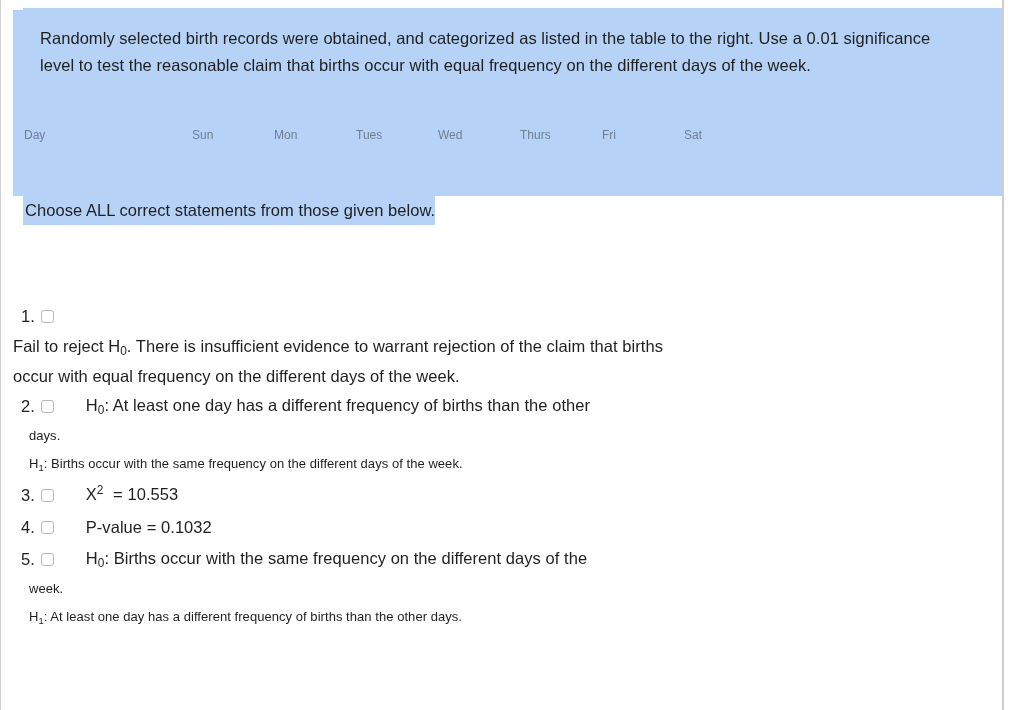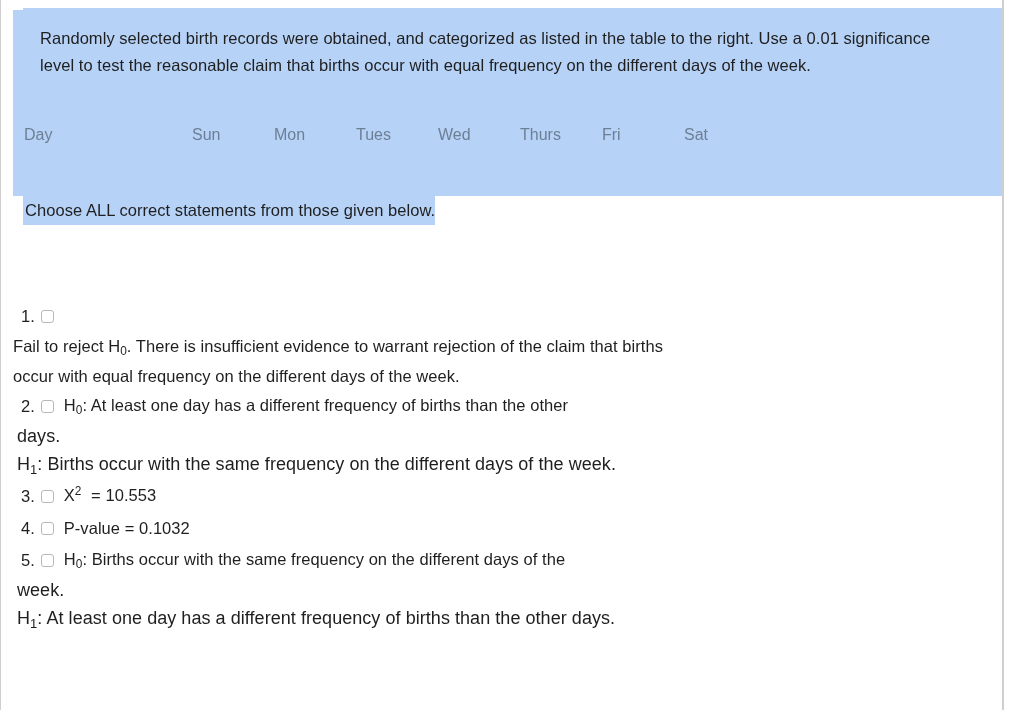--- a/index.html
+++ b/index.html
@@ -82,21 +82,21 @@
     border-collapse: collapse;
     font-size: 15px;
     color: #6d7f95;
   }
   .data-table td {
     padding: 0;
     height: 22px;
     vertical-align: top;
     line-height: 22px;
     white-space: nowrap;
-    font-size: 16px;
+    font-size: 12px;
     color: #6d7f95;
   }
   .data-table td.row-label {
     width: 168px;
     text-align: left;
   }
   .data-table td.cell {
     width: 82px;
     text-align: left;
   }
@@ -171,37 +171,37 @@
     border-radius: 3px;
     background: #ffffff;
     box-sizing: border-box;
     flex: 0 0 auto;
     box-shadow: 0 0 0 0.5px rgba(255,255,255,0.6);
   }
   .opt-inline {
     font-size: 16.5px;
     line-height: 22px;
     color: #1f1f1f;
-    margin-left: 10px;
+    margin-left: 32px;
     letter-spacing: 0.05px;
     white-space: nowrap;
   }
   .opt-body {
     font-size: 16.5px;
     line-height: 28px;
     color: #1f1f1f;
     padding-left: 12px;
     padding-right: 320px;
     letter-spacing: 0.05px;
   }
   .opt-cont-line {
-    font-size: 18px;
+    font-size: 13px;
     line-height: 28px;
     color: #1f1f1f;
-    padding-left: 16px;
+    padding-left: 28px;
     letter-spacing: 0.05px;
   }
   sub {
     font-size: 0.72em;
     vertical-align: baseline;
     position: relative;
     bottom: -0.28em;
   }
   sup {
     font-size: 0.72em;

